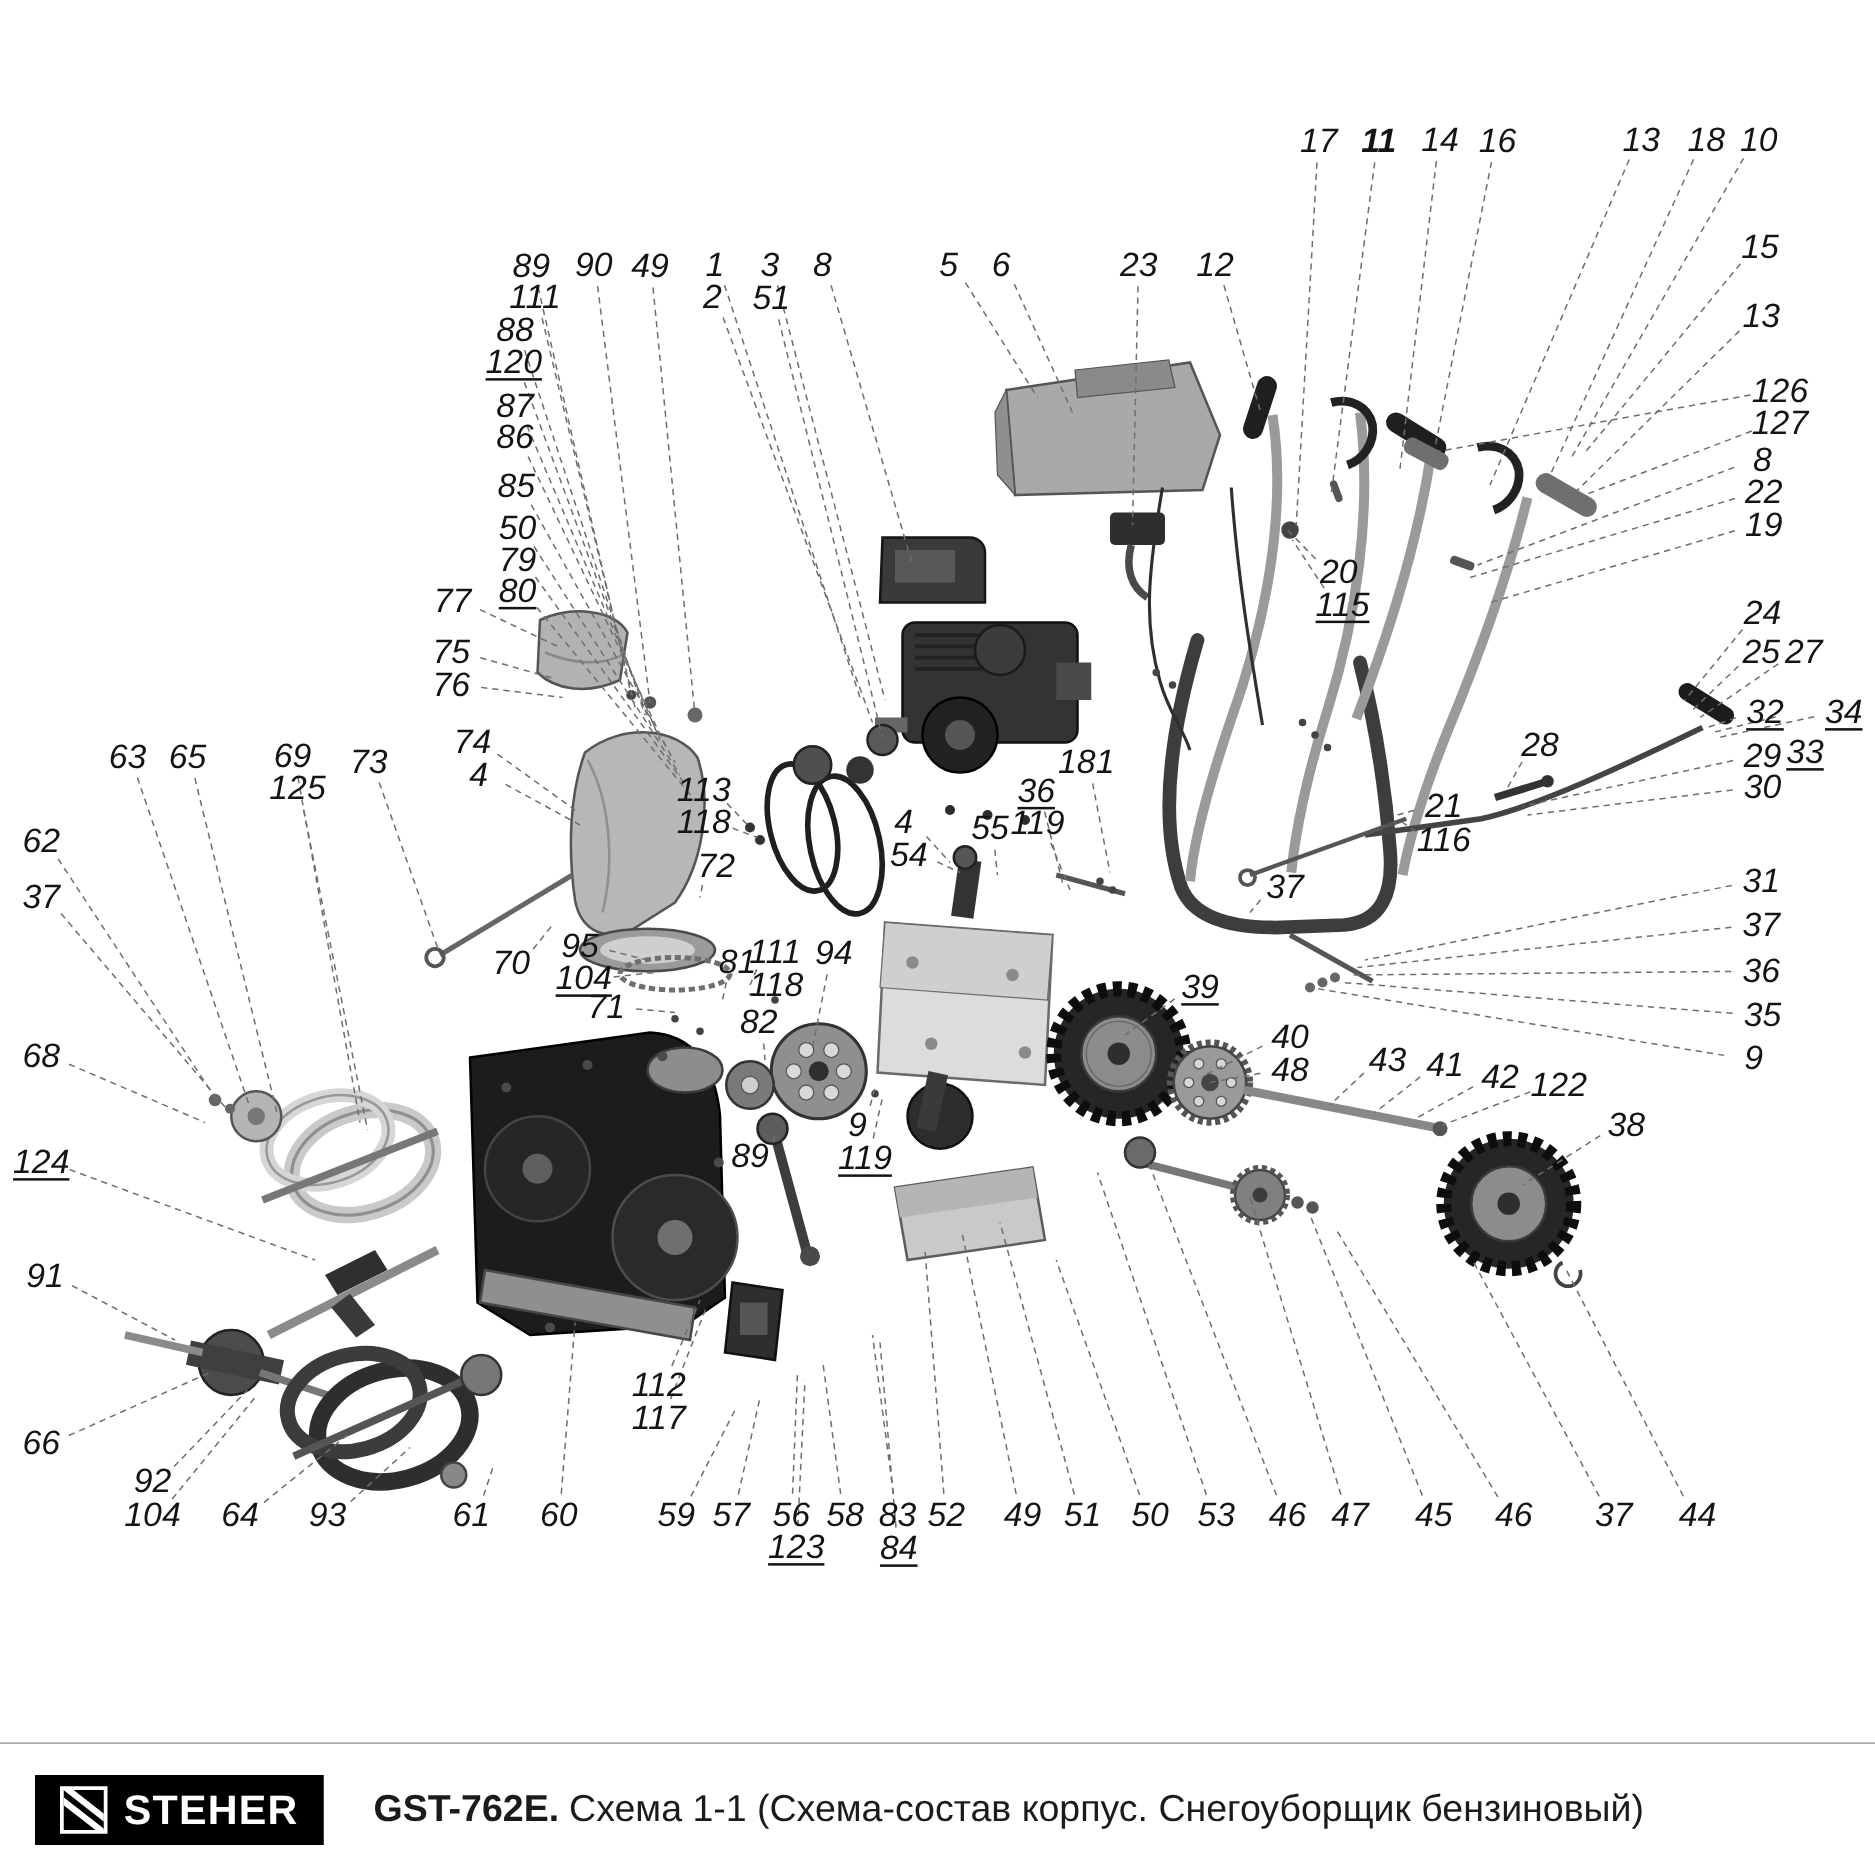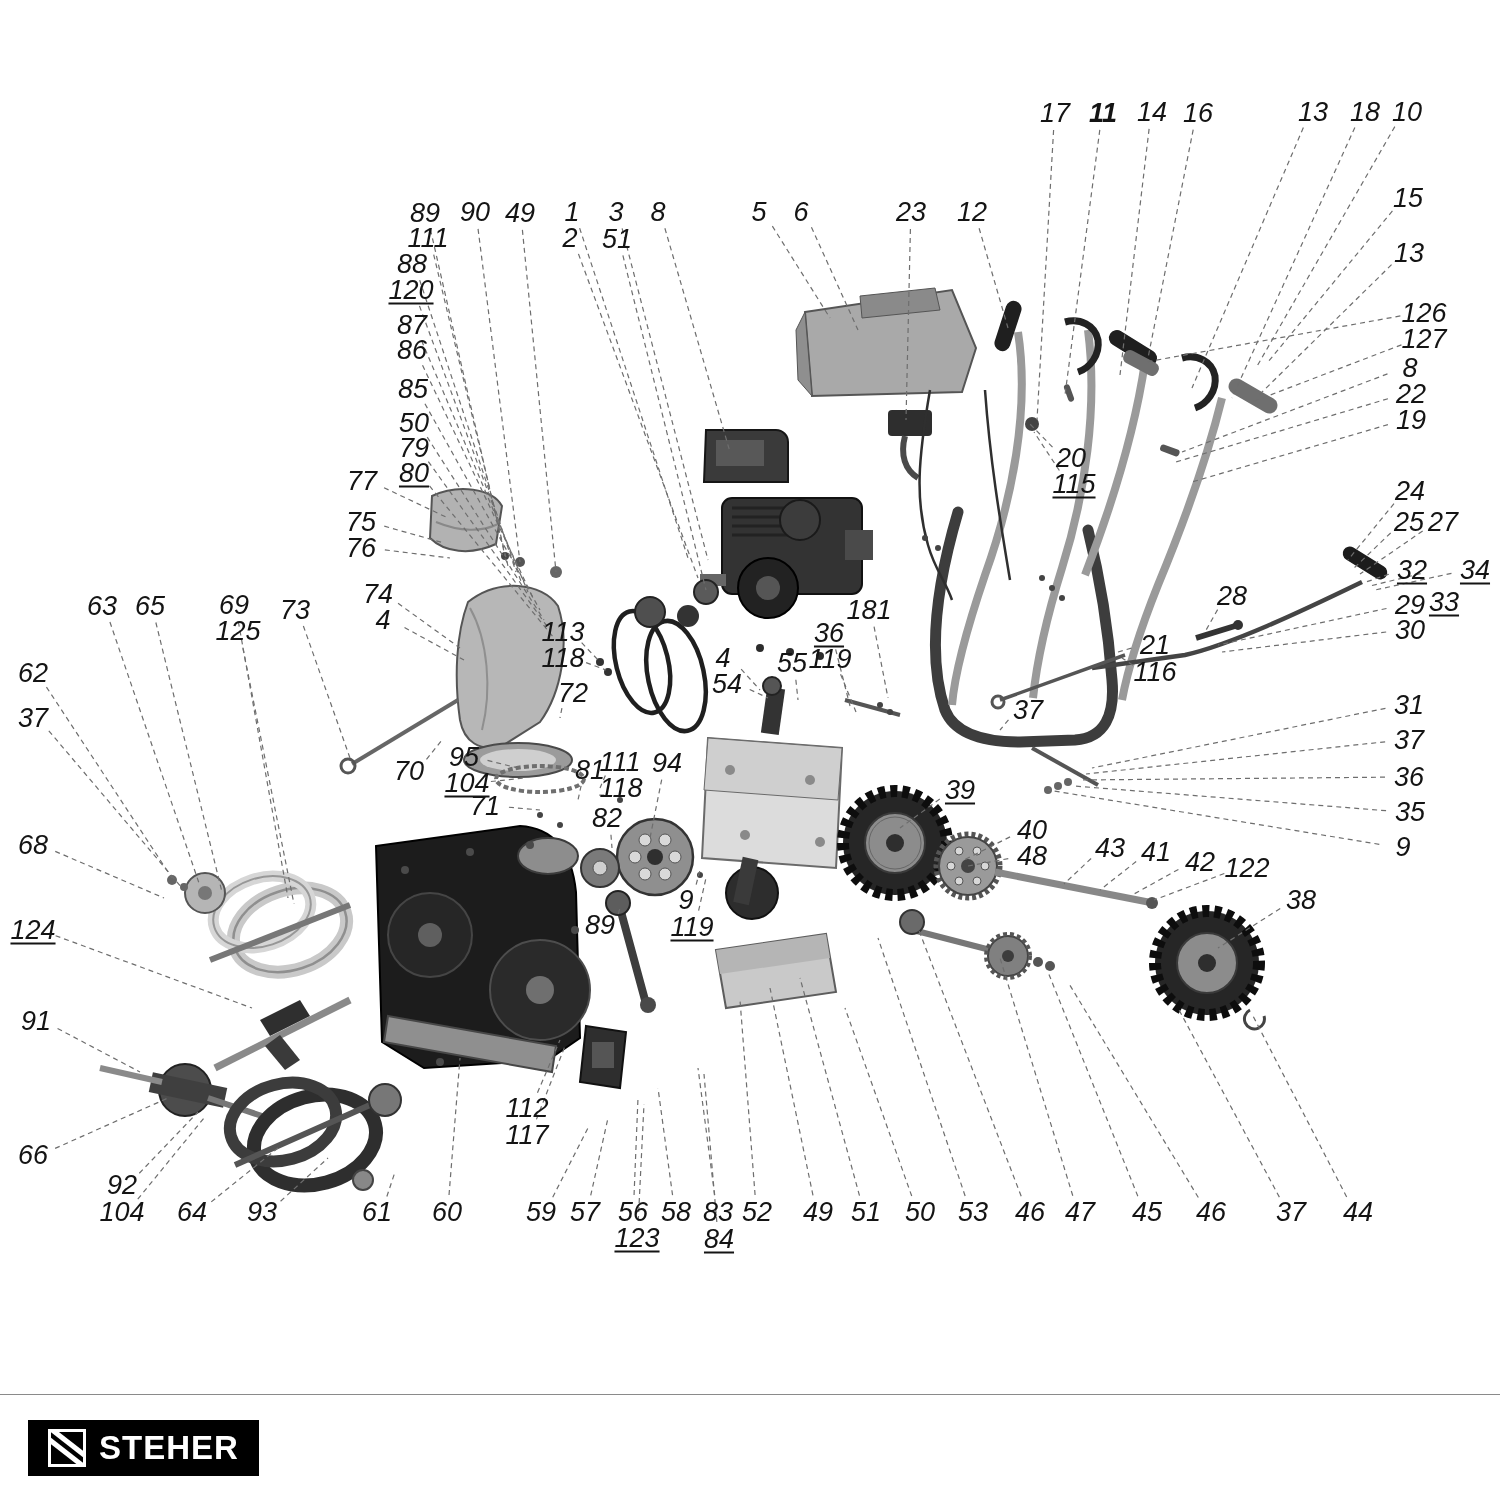--- a/index.html
+++ b/index.html
@@ -522,14 +522,17 @@
       <div class="part-label" style="left: 1211px; top: 1212px;">46</div>
       <div class="part-label" style="left: 1291px; top: 1212px;">37</div>
       <div class="part-label" style="left: 1358px; top: 1212px;">44</div>
     </div>
 
   <div class="footer">
     <div class="logo">
       <span class="logo-icon"></span>
       <span class="logo-text">STEHER</span>
     </div>
+    <div class="caption">
+      <span class="model">GST-762E.</span><span>Схема 1-1 (Схема-состав корпус. Снегоуборщик бензиновый)</span>
+    </div>
   </div>
 </div>
 
 </body></html>

